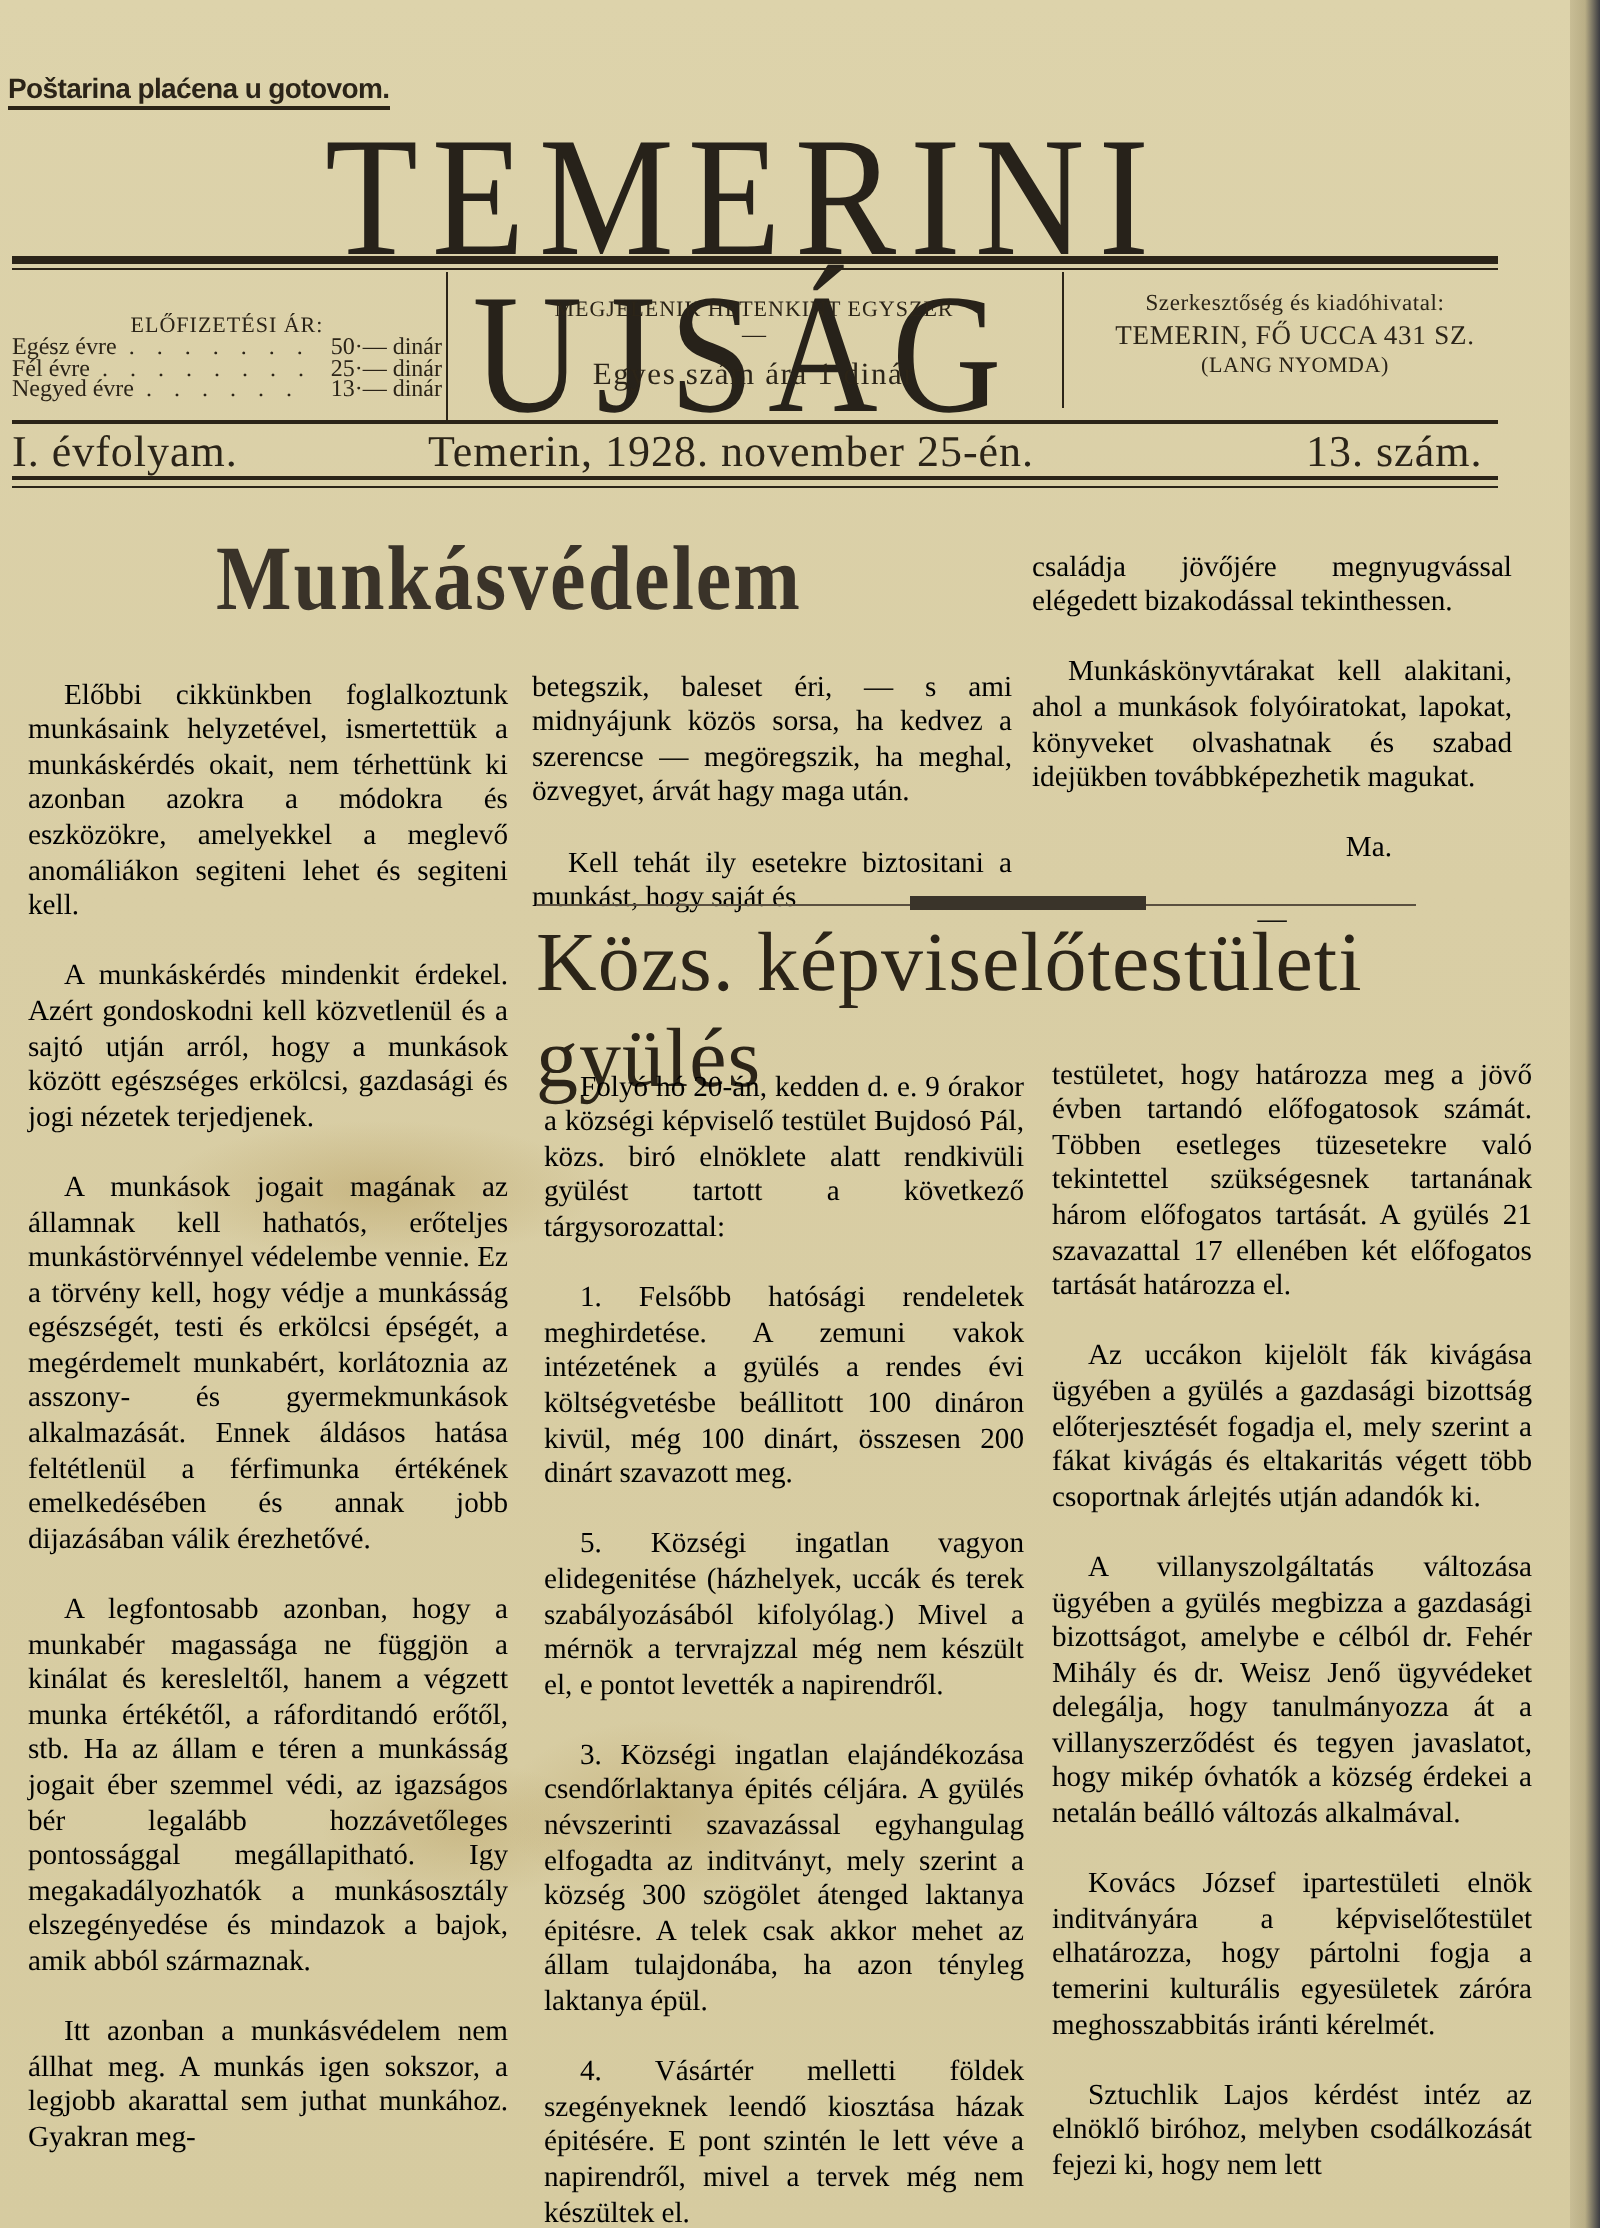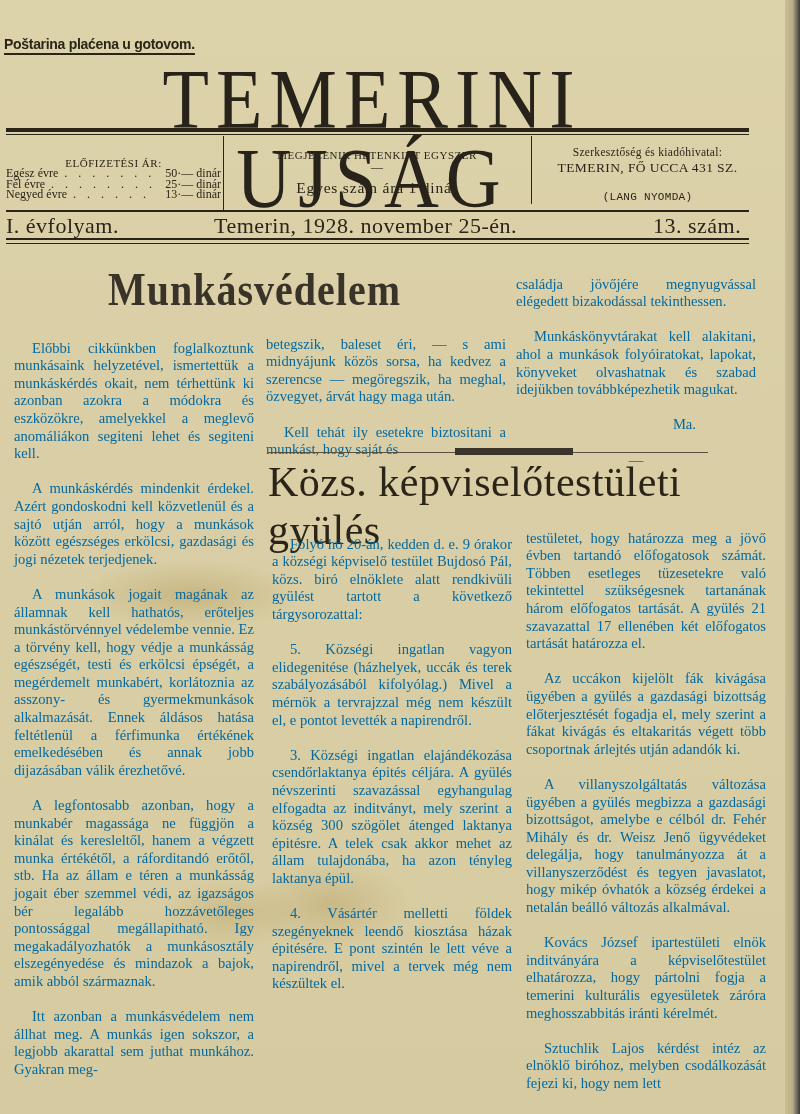--- a/index.html
+++ b/index.html
@@ -54,21 +54,21 @@
       transform: scaleY(1.15); transform-origin: top;
       font-weight: bold; color: #3a3329;
     }
     .headline2 {
       left: 268px; top: 458px; font-size: 42px; letter-spacing: 0.5px;
       color: #2b2418;
     }
 
     .col {
       position: absolute; font-size: 14.6px; line-height: 17.6px;
-      text-align: justify; color: #0369a1;
+      text-align: justify; color: #000000;
       white-space: pre-line;
     }
     .col p { margin: 0; text-indent: 18px; }
     .col p.noindent { text-indent: 0; }
     .sig { text-align: right; padding-right: 60px; }
     .dash { text-align: center; }
   </style>
 </head>
 <body>
 
@@ -110,21 +110,21 @@
 
 <div class="abs center-box">
   <div style="font-size:11px; letter-spacing:0.5px; margin-top:4px;">MEGJELENIK HETENKINT EGYSZER</div>
   <div style="font-size:12px; line-height:12px;">—</div>
   <div style="font-size:15.5px; letter-spacing:0.8px; margin-top:6px;">Egyes szám ára 1 dinár</div>
 </div>
 
 <div class="abs right-box">
   <div style="font-size:11.5px; letter-spacing:0.3px; margin-top:1px;">Szerkesztőség és kiadóhivatal:</div>
   <div style="font-size:13.5px; letter-spacing:0.4px; margin-top:2px;">TEMERIN, FŐ UCCA 431 SZ.</div>
-  <div style="font-size:11px; letter-spacing:0.3px; margin-top:15px;font-family:Liberation Mono, monospace;">(LANG NYOMDA)</div>
+  <div style="font-size:11px; letter-spacing:0.3px; margin-top:1px;">(LANG NYOMDA)</div>
 </div>
 
 <div class="abs dateline" style="left:6px;">I. évfolyam.</div>
 <div class="abs dateline" style="left:214px;">Temerin, 1928. november 25-én.</div>
 <div class="abs dateline" style="left:653px;">13. szám.</div>
 
 <div class="abs headline1">Munkásvédelem</div>
 
 <div class="col" style="left:14px; top:322px; width:240px;">
   <p>Előbbi cikkünkben foglalkoztunk munkásaink helyzetével, ismertettük a munkáskérdés okait, nem térhettünk ki azonban azokra a módokra és eszközökre, amelyekkel a meglevő anomáliákon segiteni lehet és segiteni kell.</p>
@@ -146,20 +146,21 @@
   <div class="dash">—</div>
 </div>
 
 <div class="rule" style="left:268px; top:452px; width:440px; height:1px; background:#5a5040;"></div>
 <div class="rule" style="left:455px; top:448px; width:118px; height:7px; background:#3a342a;"></div>
 
 <div class="abs headline2">Közs. képviselőtestületi gyülés</div>
 
 <div class="col" style="left:272px; top:518px; width:240px;">
   <p>Folyó hó 20-án, kedden d. e. 9 órakor a községi képviselő testület Bujdosó Pál, közs. biró elnöklete alatt rendkivüli gyülést tartott a következő tárgysorozattal:</p>
+  <p>1. Felsőbb hatósági rendeletek meghirdetése. A zemuni vakok intézetének a gyülés a rendes évi költségvetésbe beállitott 100 dináron kivül, még 100 dinárt, összesen 200 dinárt szavazott meg.</p>
   <p>5. Községi ingatlan vagyon elidegenitése (házhelyek, uccák és terek szabályozásából kifolyólag.) Mivel a mérnök a tervrajzzal még nem készült el, e pontot levették a napirendről.</p>
   <p>3. Községi ingatlan elajándékozása csendőrlaktanya épités céljára. A gyülés névszerinti szavazással egyhangulag elfogadta az inditványt, mely szerint a község 300 szögölet átenged laktanya épitésre. A telek csak akkor mehet az állam tulajdonába, ha azon tényleg laktanya épül.</p>
   <p>4. Vásártér melletti földek szegényeknek leendő kiosztása házak épitésére. E pont szintén le lett véve a napirendről, mivel a tervek még nem készültek el.</p>
   
 </div>
 
 <div class="col" style="left:526px; top:512px; width:240px;">
   <p class="noindent">testületet, hogy határozza meg a jövő évben tartandó előfogatosok számát. Többen esetleges tüzesetekre való tekintettel szükségesnek tartanának három előfogatos tartását. A gyülés 21 szavazattal 17 ellenében két előfogatos tartását határozza el.</p>
   <p>Az uccákon kijelölt fák kivágása ügyében a gyülés a gazdasági bizottság előterjesztését fogadja el, mely szerint a fákat kivágás és eltakaritás végett több csoportnak árlejtés utján adandók ki.</p>
   <p>A villanyszolgáltatás változása ügyében a gyülés megbizza a gazdasági bizottságot, amelybe e célból dr. Fehér Mihály és dr. Weisz Jenő ügyvédeket delegálja, hogy tanulmányozza át a villanyszerződést és tegyen javaslatot, hogy mikép óvhatók a község érdekei a netalán beálló változás alkalmával.</p>

